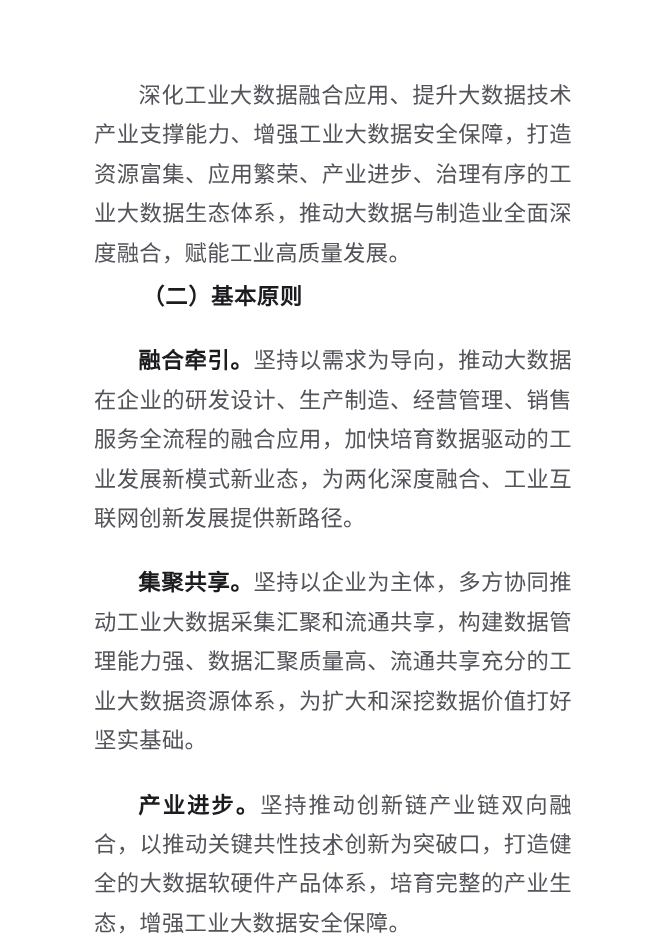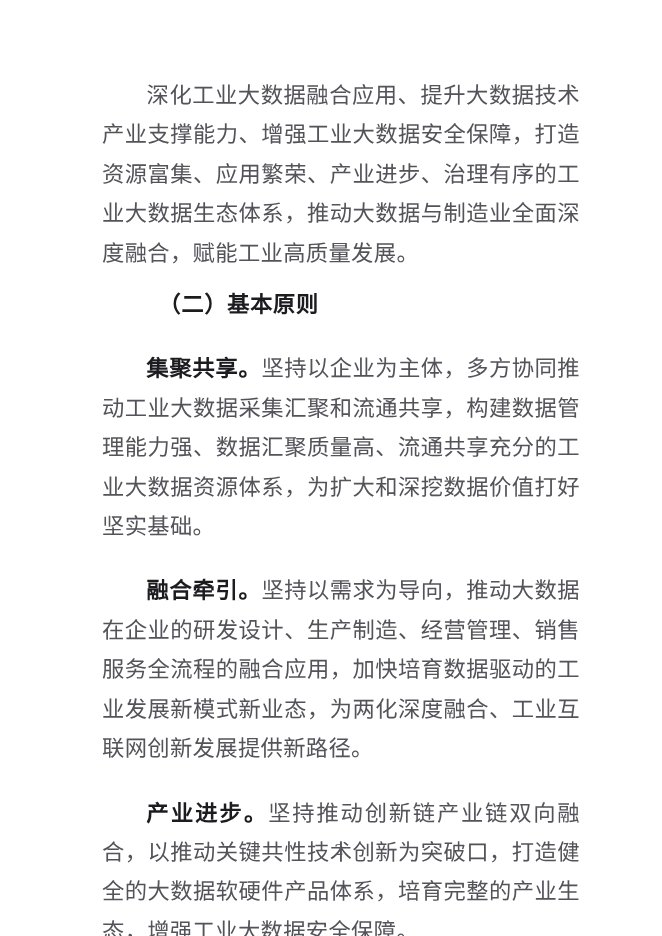--- a/index.html
+++ b/index.html
@@ -11,21 +11,21 @@
     width: 662px;
     height: 936px;
     background: #ffffff;
     font-family: "DejaVu Serif", "Liberation Serif", serif;
     overflow: hidden;
     position: relative;
   }
 
   #page {
     position: absolute;
-    left: 8px;
+    left: 0;
     top: 0;
     width: 584px;
     height: 936px;
     background: #ffffff;
   }
 
   #text-block {
     position: absolute;
     left: 94px;
     top: 76px;
@@ -48,21 +48,21 @@
   .para.indent {
     text-indent: 44.6px;
   }
 
   
   .gap-before {
     margin-top: 25px;
   }
 
   .heading {
-    margin: 12px;
+    margin: 4px;
     font-size: 22.3px;
     line-height: 39.4px;
     color: #1c1c20;
     font-weight: 700;
     text-indent: 44.6px;
     letter-spacing: 0.6px;
     font-family: "DejaVu Serif", "Liberation Serif", serif;
   }
 
   .lead {
@@ -91,25 +91,25 @@
 
     <p class="para indent">
       <span>深化工业大数据融合应用、提升大数据技术产业支撑能力、增强工业大数据安全保障，打造资源富集、应用繁荣、产业进步、治理有序的工业大数据生态体系，推动大数据与制造业全面深度融合，赋能工业高质量发展。</span>
     </p>
 
     <p class="heading gap-before">
       <span>（二）基本原则</span>
     </p>
 
     <p class="para indent gap-before">
-      <span class="lead">集聚共享。</span><span>坚持以企业为主体，多方协同推动工业大数据采集汇聚和流通共享，构建数据管理能力强、数据汇聚质量高、流通共享充分的工业大数据资源体系，为扩大和深挖数据价值打好坚实基础。</span>
+      <span class="lead">融合牵引。</span><span>坚持以需求为导向，推动大数据在企业的研发设计、生产制造、经营管理、销售服务全流程的融合应用，加快培育数据驱动的工业发展新模式新业态，为两化深度融合、工业互联网创新发展提供新路径。</span>
     </p>
 
     <p class="para indent gap-before">
-      <span class="lead">融合牵引。</span><span>坚持以需求为导向，推动大数据在企业的研发设计、生产制造、经营管理、销售服务全流程的融合应用，加快培育数据驱动的工业发展新模式新业态，为两化深度融合、工业互联网创新发展提供新路径。</span>
+      <span class="lead">集聚共享。</span><span>坚持以企业为主体，多方协同推动工业大数据采集汇聚和流通共享，构建数据管理能力强、数据汇聚质量高、流通共享充分的工业大数据资源体系，为扩大和深挖数据价值打好坚实基础。</span>
     </p>
 
     <p class="para indent gap-before">
       <span class="lead">产业进步。</span><span>坚持推动创新链产业链双向融合，以推动关键共性技术创新为突破口，打造健全的大数据软硬件产品体系，培育完整的产业生态，增强工业大数据安全保障。</span>
     </p>
 
   </div>
 
   <div id="page-number">2</div>
 

